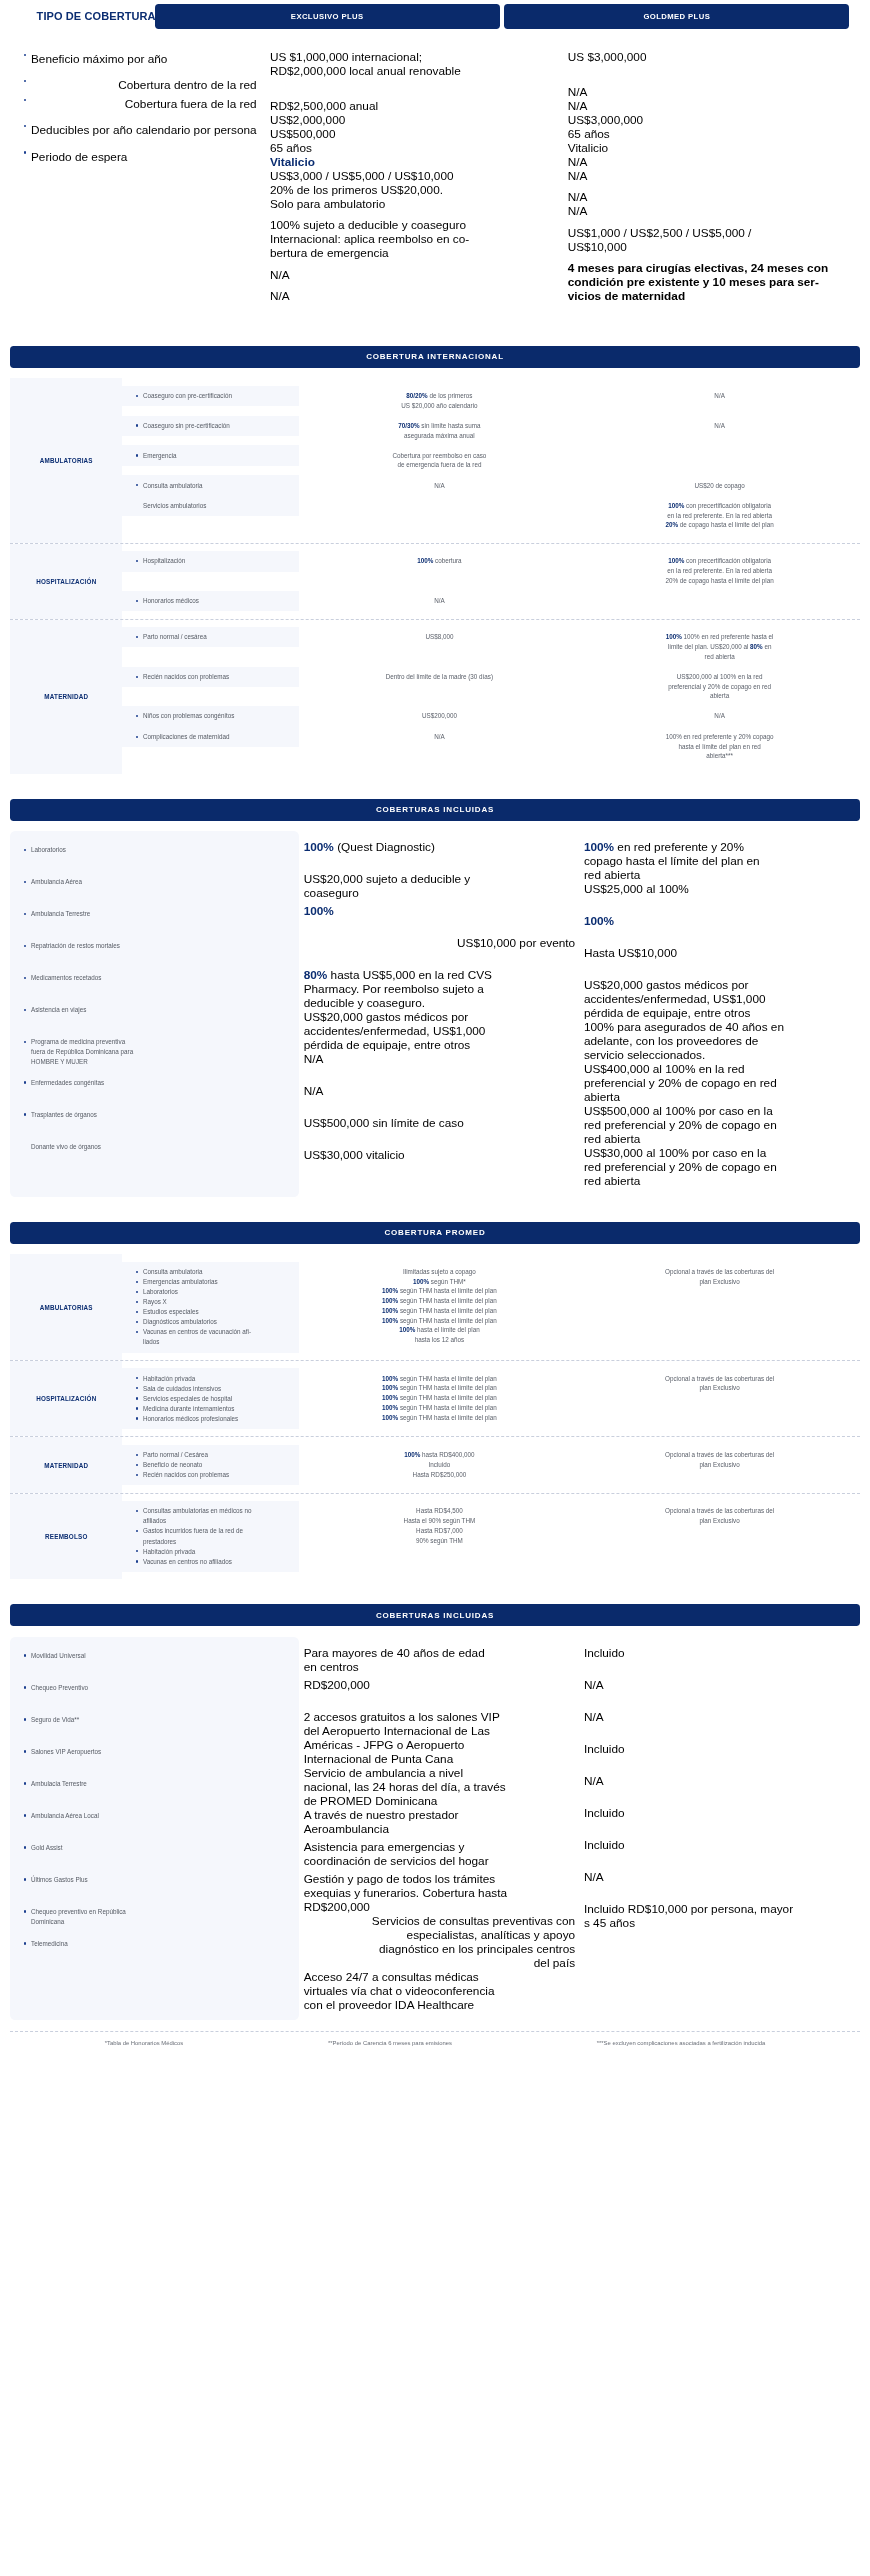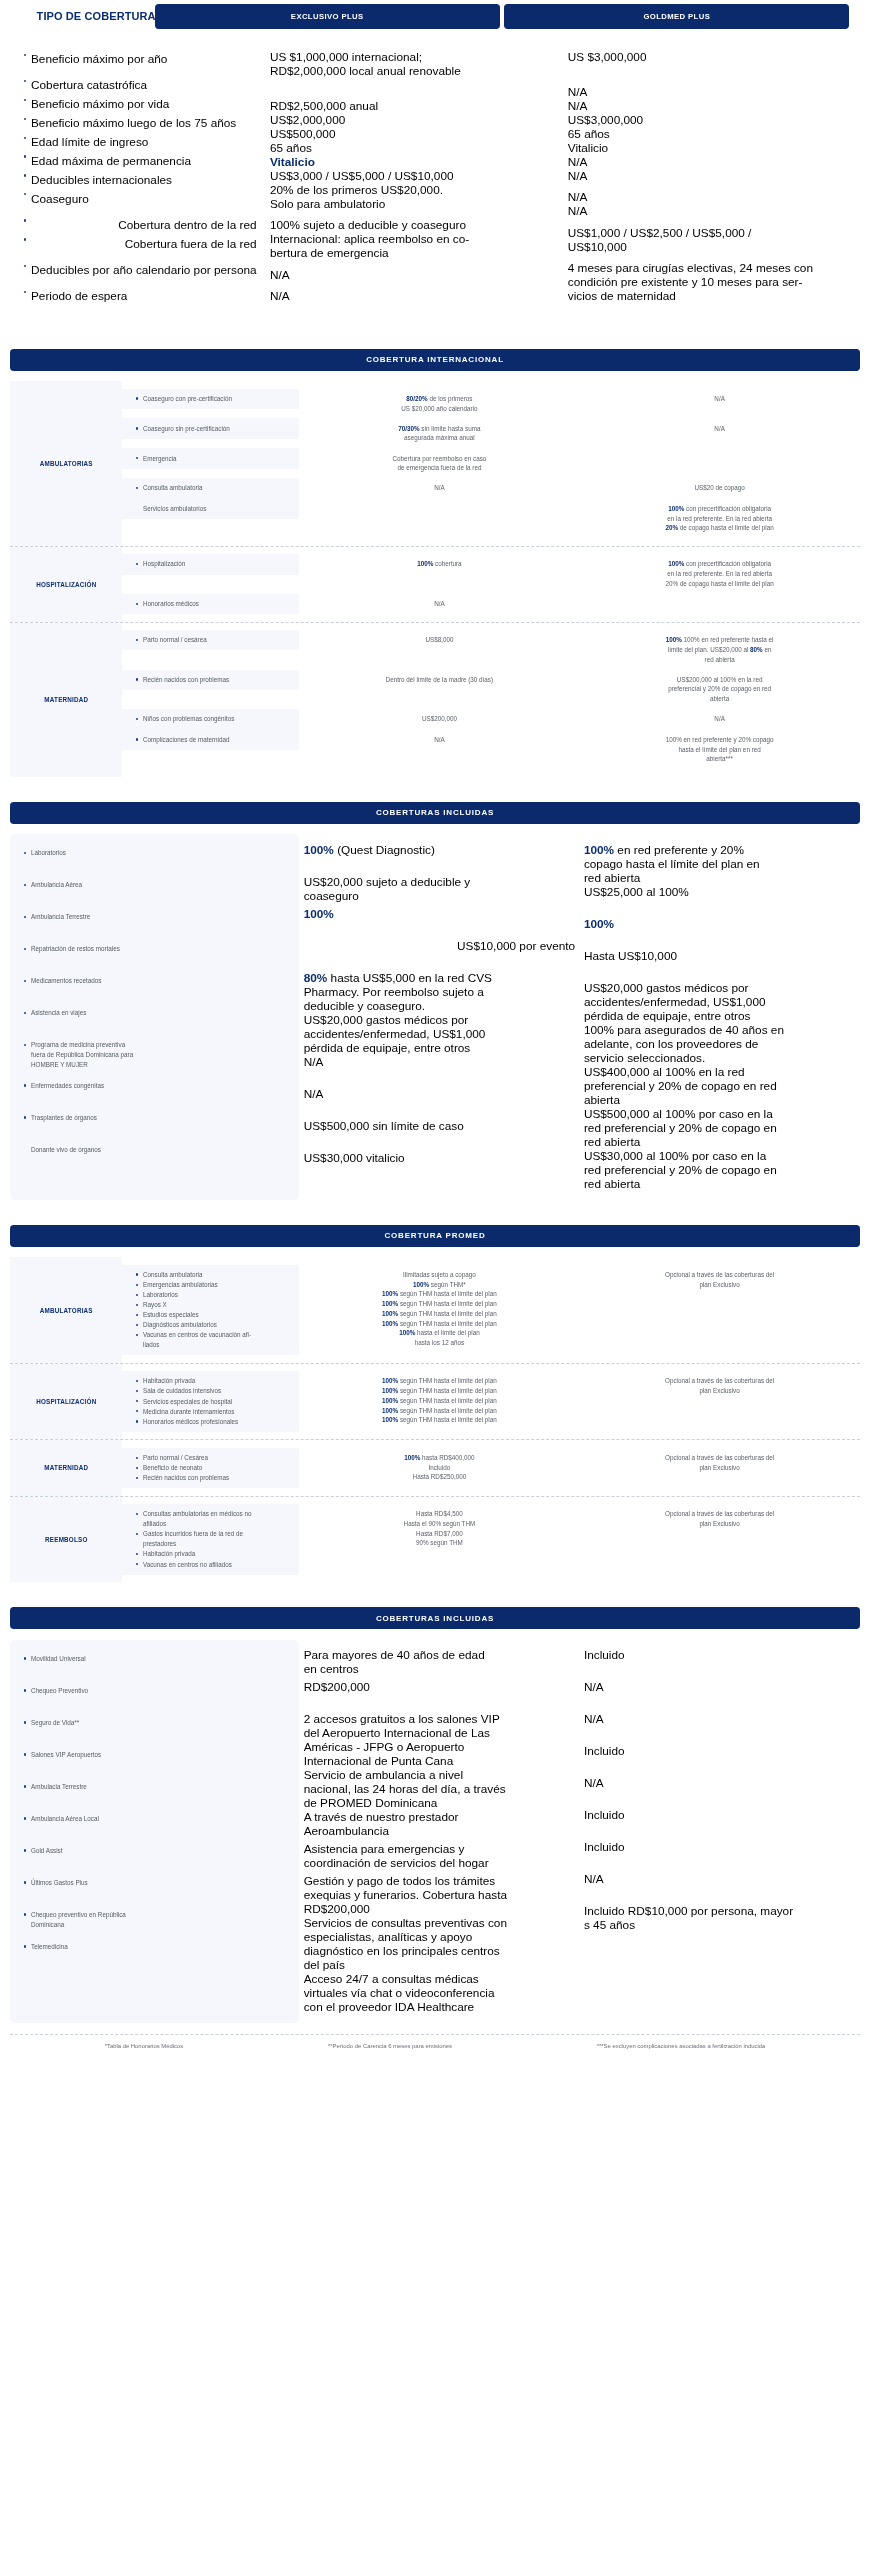--- a/index.html
+++ b/index.html
@@ -173,31 +173,20 @@
 
   <div class="spacer-sm"></div>
 
   <div class="tbl" id="t1">
       <div class="col-cat-feat grey-all" style="padding:10.3px 7.4px 10.3px 13.3px;">
         <div style="margin-bottom:7.4px;">
           <ul class="bl">
             <li class="">Beneficio máximo por año</li>
           </ul>
         </div>
-        <div style="margin-bottom:7.4px;">
-          <ul class="bl">
-            <li class="">Cobertura catastrófica</li>
-            <li class="">Beneficio máximo por vida</li>
-            <li class="">Beneficio máximo luego de los 75 años</li>
-            <li class="">Edad límite de ingreso</li>
-            <li class="">Edad máxima de permanencia</li>
-            <li class="">Deducibles internacionales</li>
-            <li class="">Coaseguro</li>
-          </ul>
-        </div>
         <div style="margin-bottom:7.4px;text-align:right;">
           <ul class="bl">
             <li class="">Cobertura dentro de la red</li>
             <li class="">Cobertura fuera de la red</li>
           </ul>
         </div>
         <div style="margin-bottom:7.4px;">
           <ul class="bl">
             <li class="">Deducibles por año calendario por persona</li>
           </ul>
@@ -213,21 +202,21 @@
         <div class="v" style="margin-bottom:7.4px;">RD$2,500,000 anual<br>US$2,000,000<br>US$500,000<br>65 años<br><b>Vitalicio</b><br>US$3,000 / US$5,000 / US$10,000<br>20% de los primeros US$20,000.<br>Solo para ambulatorio</div>
         <div class="v" style="margin-bottom:7.4px;">100% sujeto a deducible y coaseguro<br>Internacional: aplica reembolso en co-<br>bertura de emergencia</div>
         <div class="v" style="margin-bottom:7.4px;">N/A</div>
         <div class="v" style="margin-bottom:7.4px;">N/A</div>
       </div>
       <div class="col-val" style="padding:10.3px 5.9px;">
         <div class="v" style="margin-bottom:21px;">US $3,000,000</div>
         <div class="v" style="margin-bottom:7.4px;">N/A<br>N/A<br>US$3,000,000<br>65 años<br>Vitalicio<br>N/A<br>N/A</div>
         <div class="v" style="margin-bottom:7.4px;">N/A<br>N/A</div>
         <div class="v" style="margin-bottom:7.4px;">US$1,000 /  US$2,500 /  US$5,000 /<br>US$10,000</div>
-        <div class="v" style="margin-bottom:7.4px;">4 meses para cirugías electivas, 24 meses con<br>condición pre existente y 10 meses para ser-<br>vicios de maternidad</div>
+        <div class="v" style="margin-bottom:7.4px;font-weight:bold;">4 meses para cirugías electivas, 24 meses con<br>condición pre existente y 10 meses para ser-<br>vicios de maternidad</div>
       </div>
     </div>
 
   <div class="spacer-lg"></div>
 
   <div class="banner">COBERTURA INTERNACIONAL</div>
   <div class="spacer-sm"></div>
   <div id="t2" style="margin:0 10.3px;">
       <div class="band">
         <div class="cat">AMBULATORIAS</div>
@@ -678,21 +667,21 @@
         </div>
         <div style="min-height:32px;">
           <div class="v">A través de nuestro prestador<br>Aeroambulancia</div>
         </div>
         <div style="min-height:32px;">
           <div class="v">Asistencia para emergencias y<br>coordinación de servicios del hogar</div>
         </div>
         <div style="min-height:32px;">
           <div class="v">Gestión y pago de todos los trámites<br>exequias y funerarios. Cobertura hasta<br>RD$200,000</div>
         </div>
-        <div style="min-height:32px;">
+        <div style="min-height:32px;text-align:right;">
           <div class="v">Servicios de consultas preventivas con<br>especialistas, analíticas y apoyo<br>diagnóstico en los principales centros<br>del país</div>
         </div>
         <div style="min-height:32px;">
           <div class="v">Acceso 24/7 a consultas médicas<br>virtuales vía chat o videoconferencia<br>con el proveedor IDA Healthcare</div>
         </div>
       </div>
       <div class="col-val" style="padding:8.8px 4.4px;">
         <div style="min-height:32px;">
           <div class="v">Incluido</div>
         </div>

